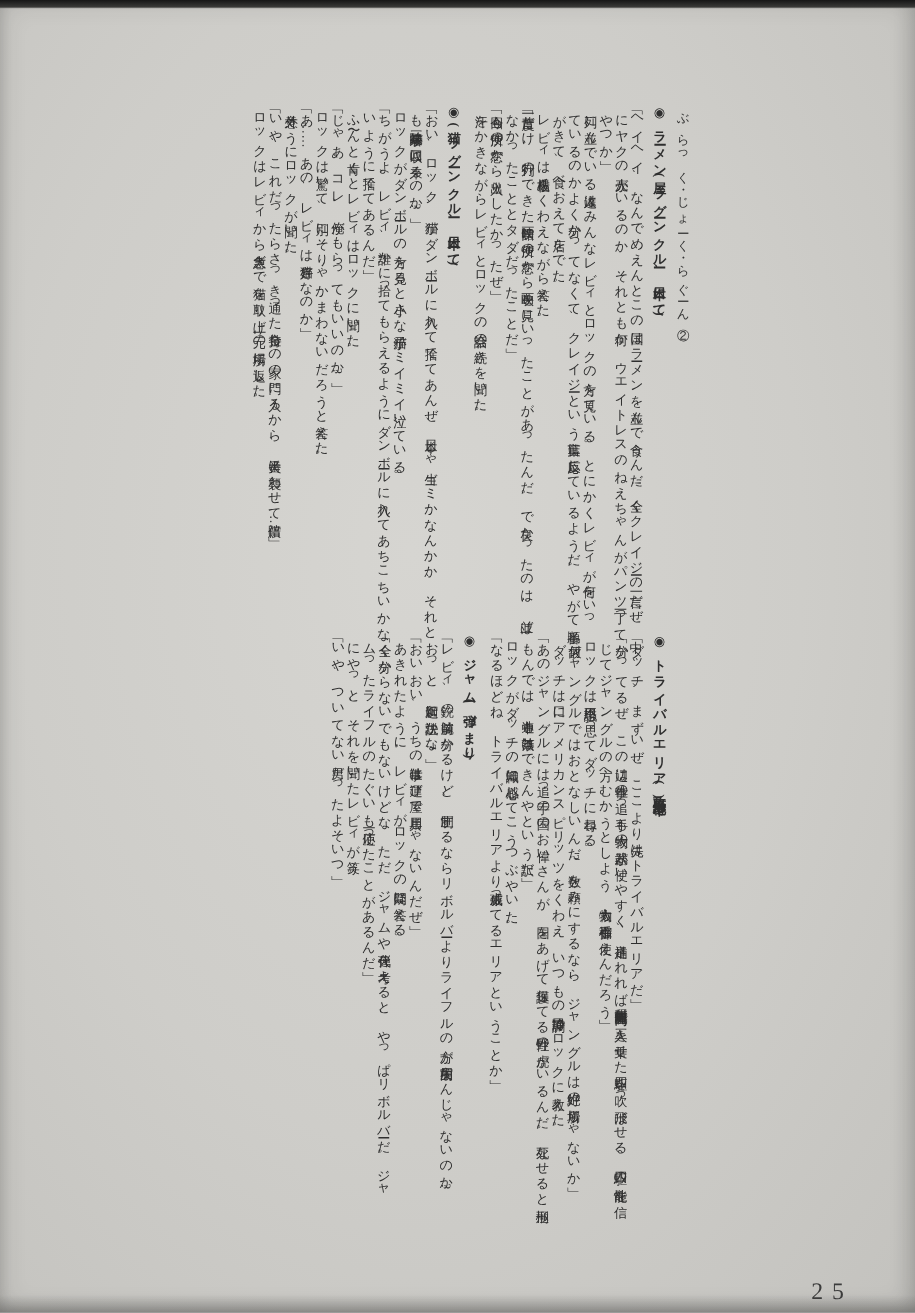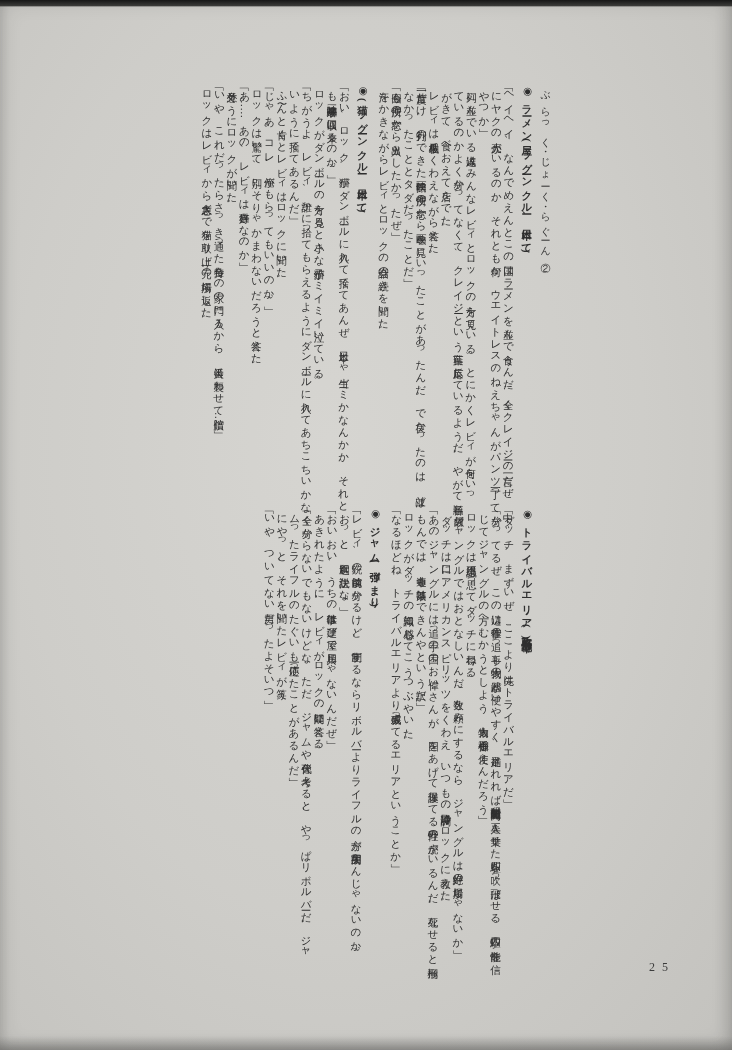--- a/index.html
+++ b/index.html
@@ -41,22 +41,22 @@
     margin:0 0 0 5px; padding:0;
     font-size:10.5px; font-weight:600;
     letter-spacing:1px; white-space:nowrap;
   }
   .entry p {
     margin:0; padding:0;
     font-size:10.5px; line-height:12.5px;
     letter-spacing:0.5px;
   }
   .page-number {
-    position:absolute; top:960px; left:649px;
-    font-size:12px; letter-spacing:7px; color:#3c3c3c;
+    position:absolute; top:1023px; left:649px;
+    font-size:19px; letter-spacing:7px; color:#3c3c3c;
   }
 </style>
 </head>
 <body>
 
 <div class="scan-page">
   <div class="scan-top-band"></div>
 
   <div class="booklet-title vertical">ぶらっく・じょーく・らぐーん②</div>
 

